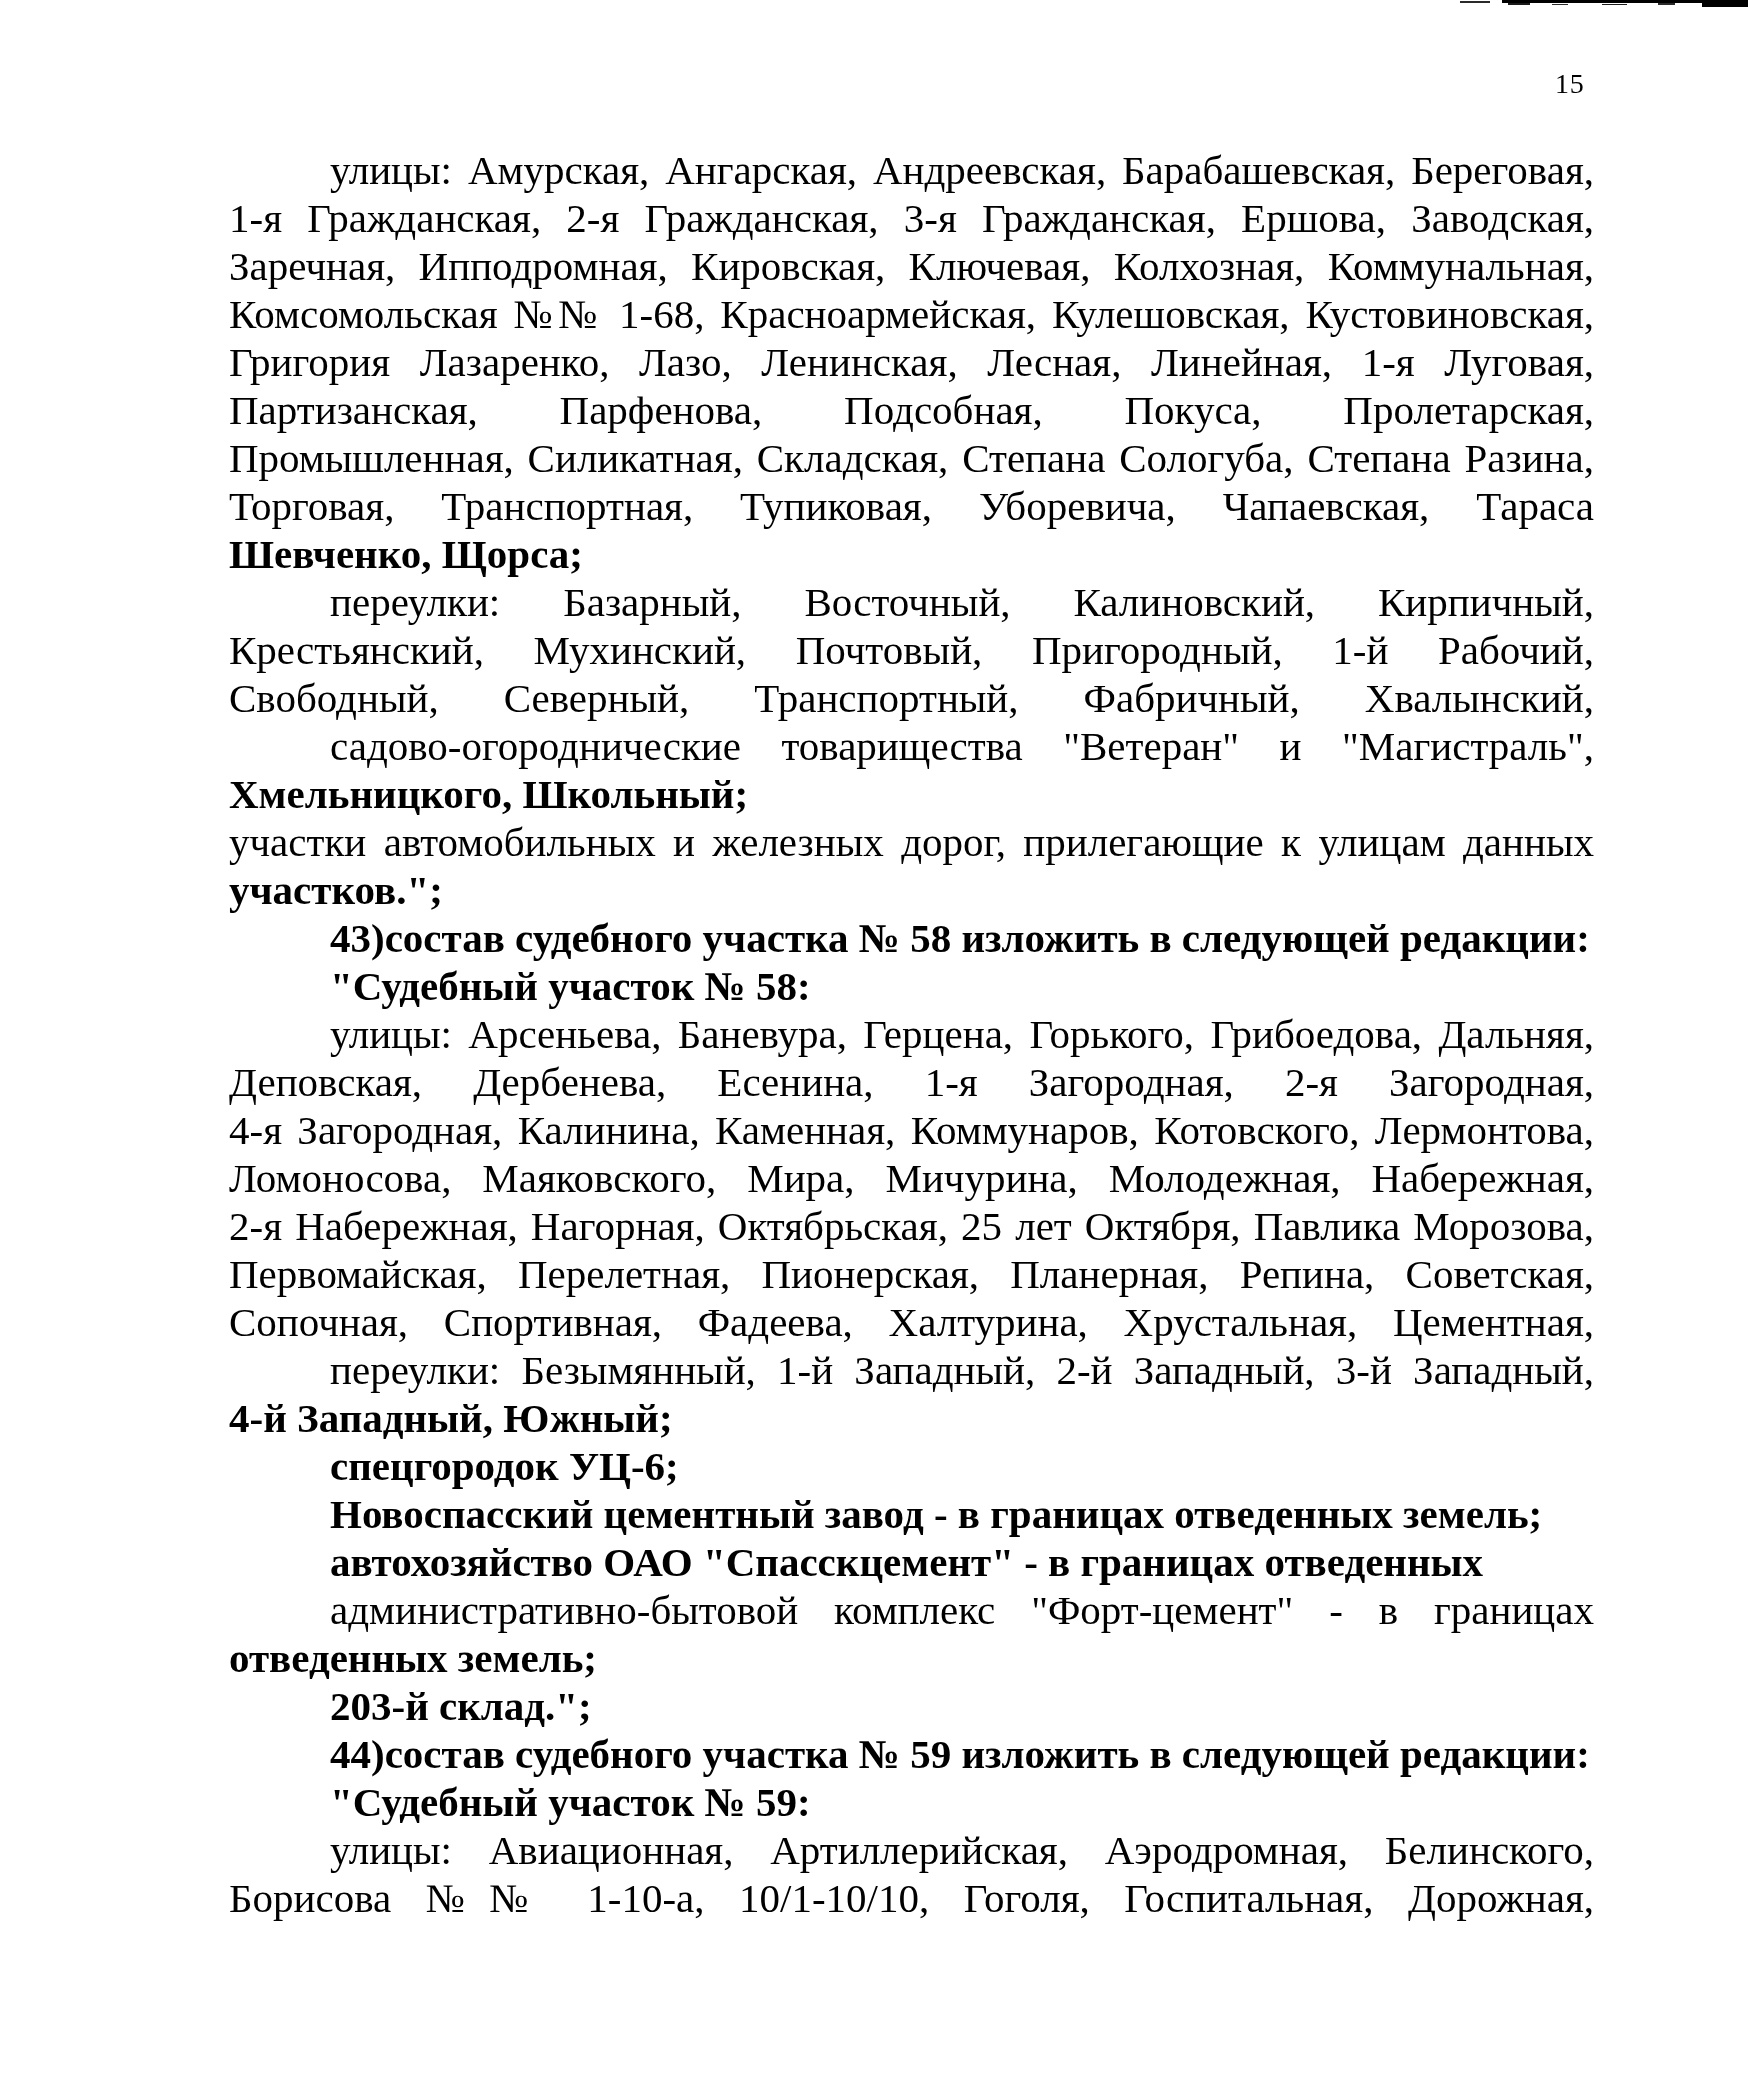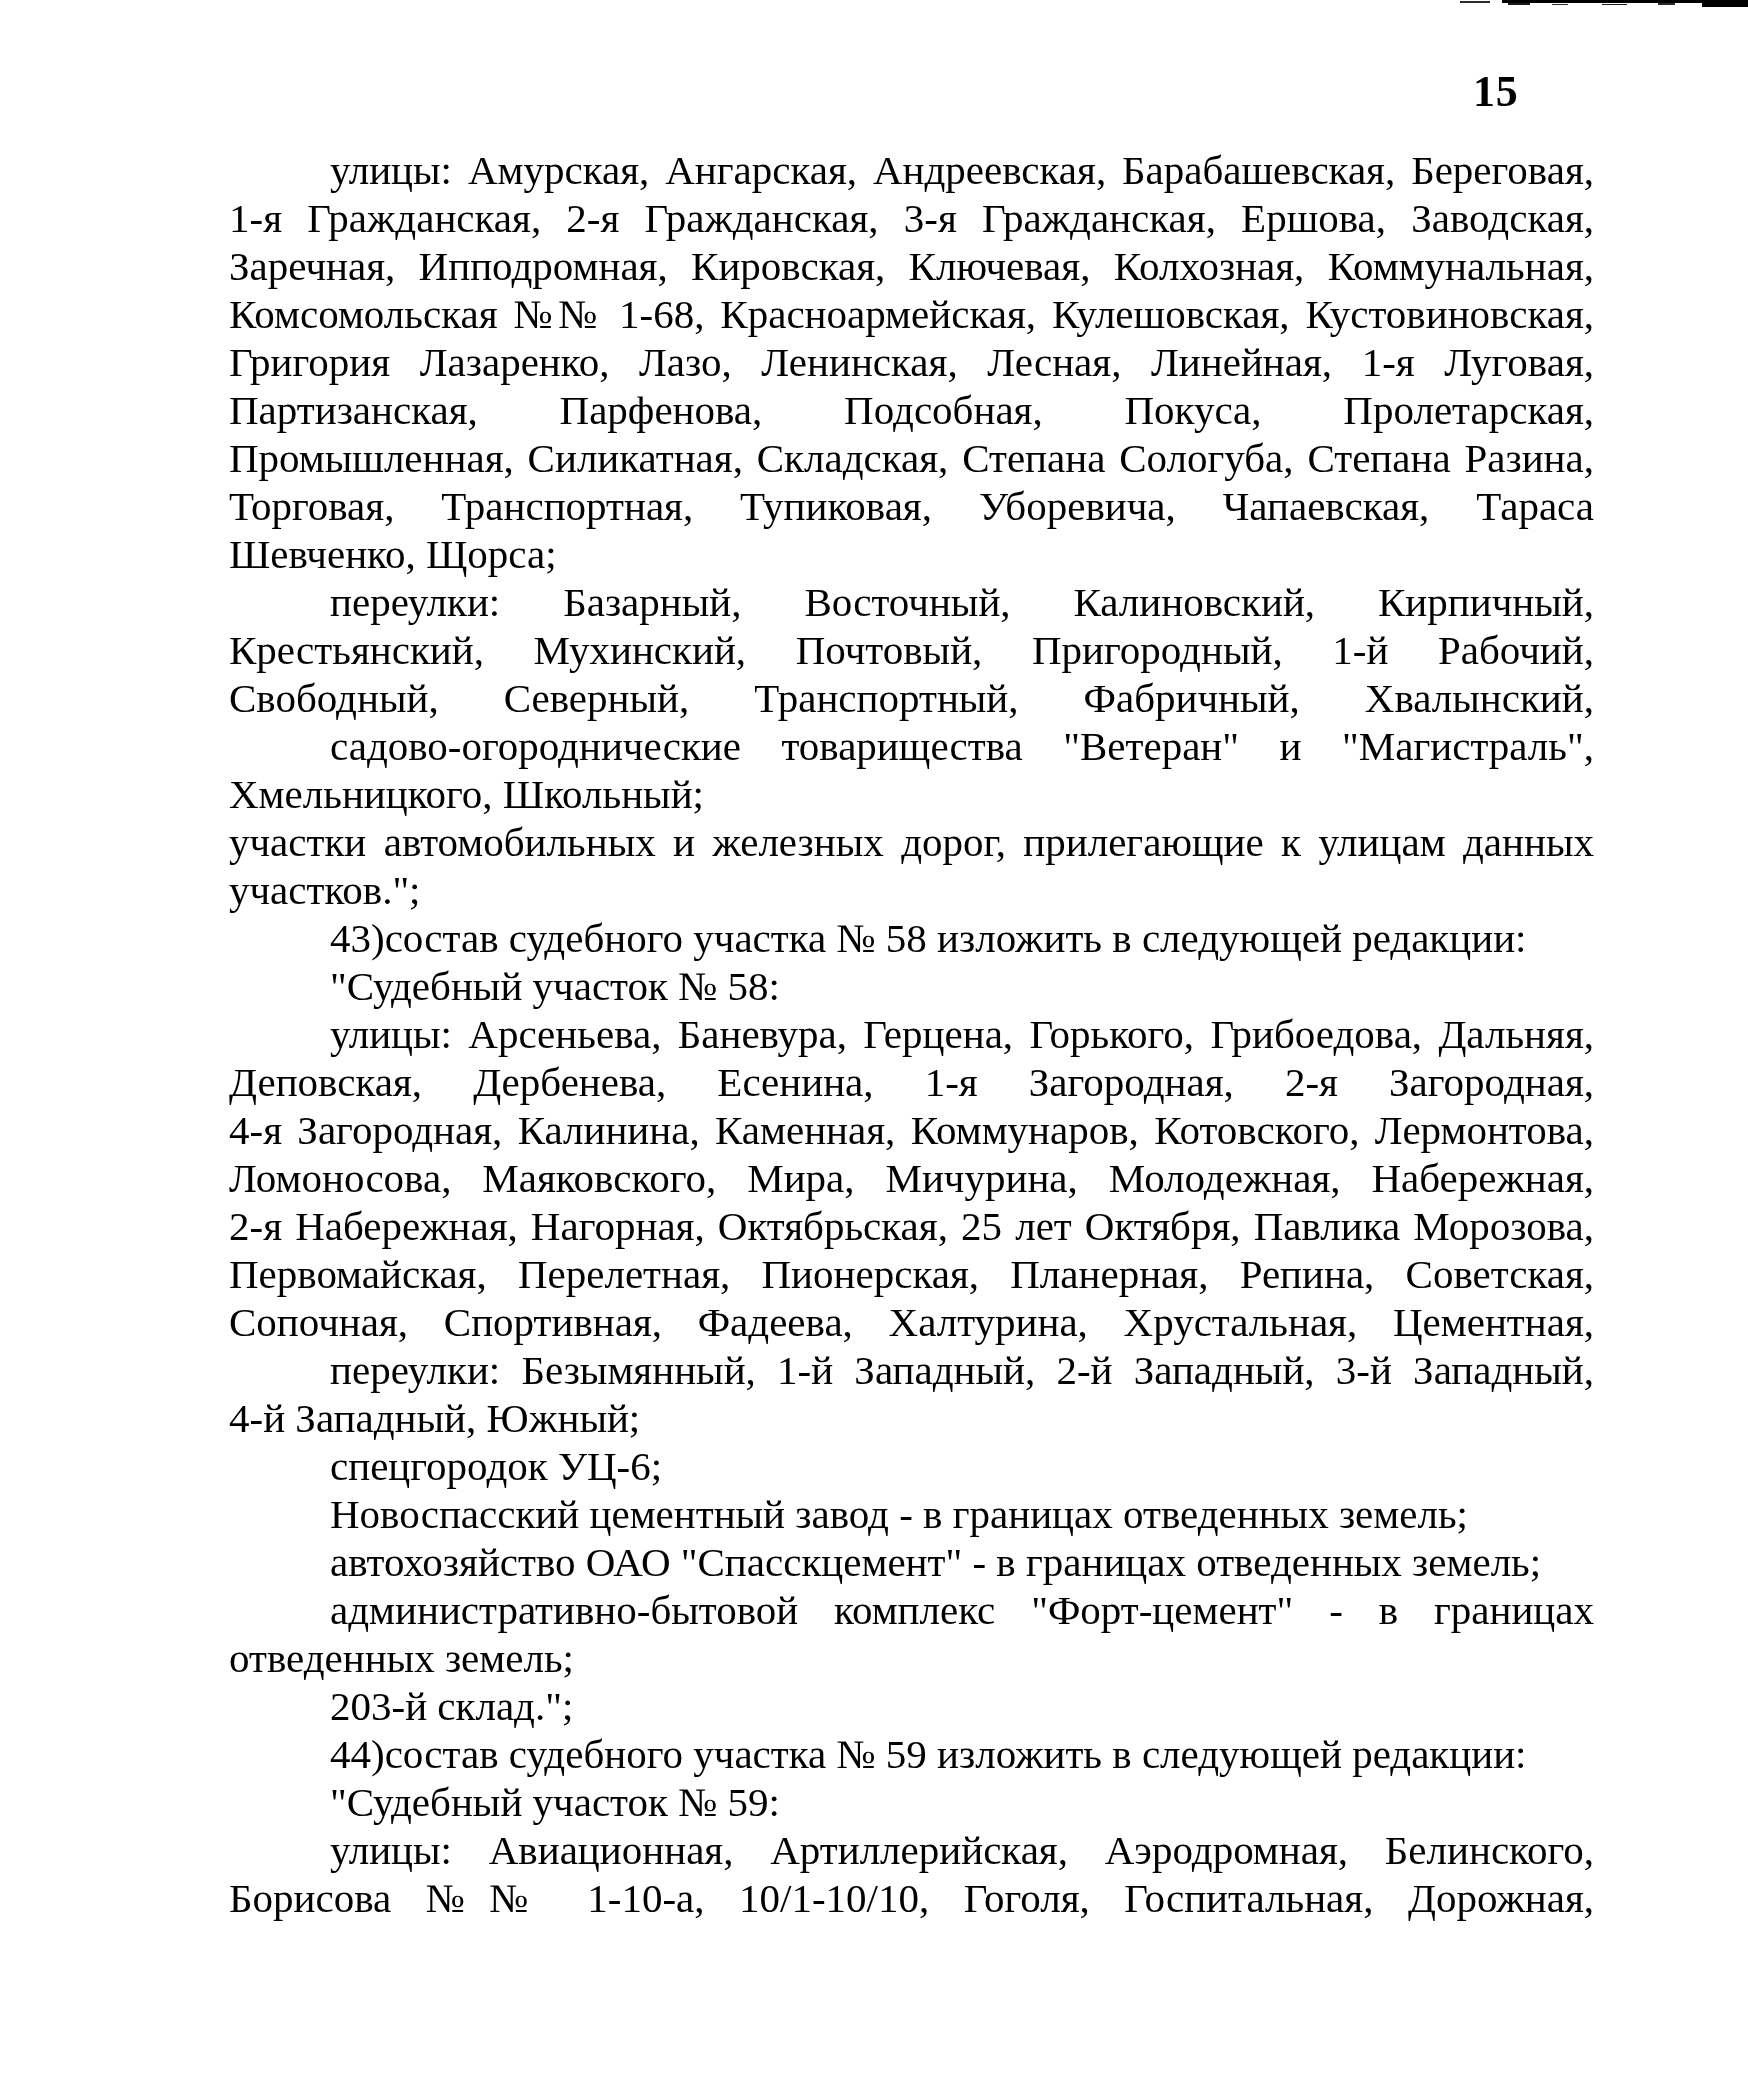--- a/index.html
+++ b/index.html
@@ -24,46 +24,45 @@
   .artifact.a1 { left: 1502px; top: 0;   width: 247px; height: 3.4px; }
   .artifact.a2 { left: 1702px; top: 0;   width: 47px; height: 6.7px; }
   .artifact.a3 { left: 1460px; top: 0.8px; width: 30px;  height: 2.1px; background: #2a2a2a; }
   .artifact.a4 { left: 1508px; top: 3.4px; width: 22px;  height: 2.1px; background: #1a1a1a; }
   .artifact.a5 { left: 1552px; top: 3.8px; width: 16px;  height: 1.7px; background: #2a2a2a; }
   .artifact.a6 { left: 1602px; top: 3.8px; width: 25px;  height: 1.7px; background: #1a1a1a; }
   .artifact.a7 { left: 1658px; top: 3.4px; width: 17px;  height: 2.1px; background: #2a2a2a; }
 
   .page-number {
     position: absolute;
-    left: 1473px;
+    left: 1555px;
     top: 70px;
-    font-size: 44px;
+    font-size: 28px;
     line-height: 1;
     letter-spacing: 0.8px;
-    font-weight: bold;
   }
 
   .textblock {
     position: absolute;
     left: 229px;
     top: 146px;
     width: 1365px;
   }
   .line {
     height: 48px;
     line-height: 48px;
     font-size: 41px;
     text-align: justify;
     text-align-last: justify;
     text-justify: inter-word;
     overflow: hidden;
     white-space: normal;
   }
   .line.first { text-indent: 101px; }
-  .line.last  { text-align: right; text-align-last: left; }
+  .line.last  { text-align: left; text-align-last: left; font-weight: bold; }
 </style>
 </head>
 <body>
 
 <div class="page">
 
   <div class="artifact a1"></div>
   <div class="artifact a2"></div>
   <div class="artifact a3"></div>
   <div class="artifact a4"></div>

